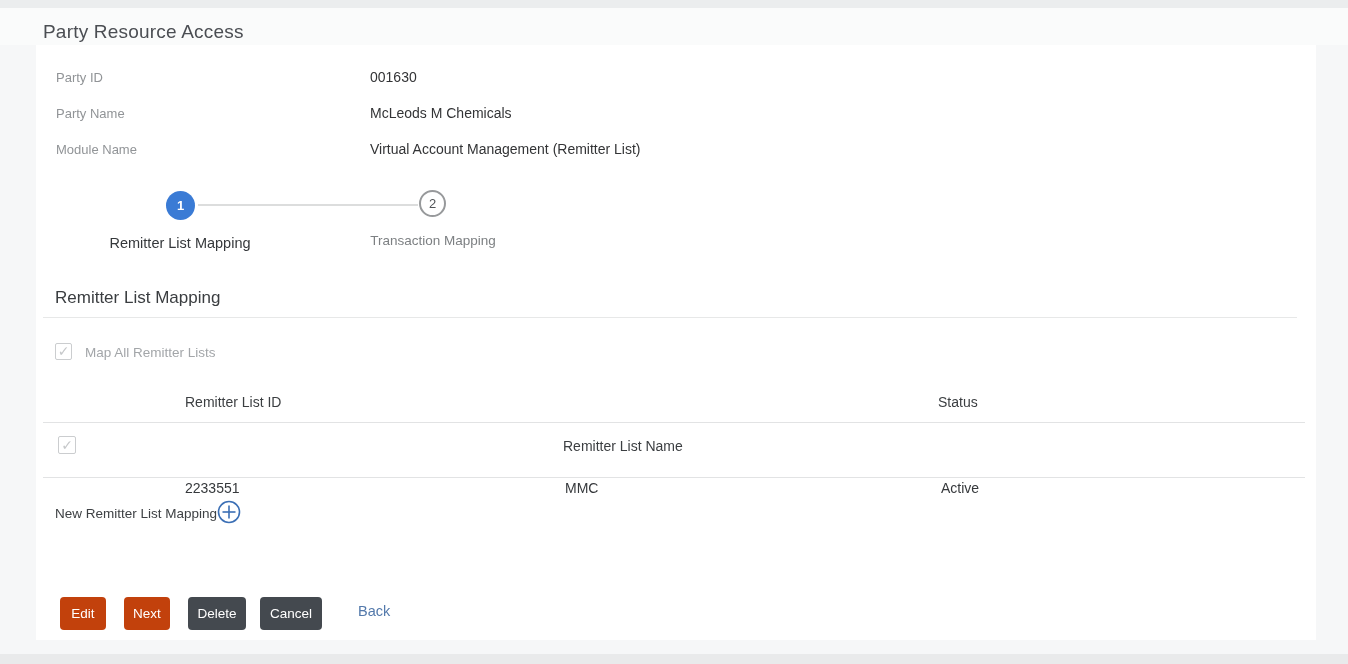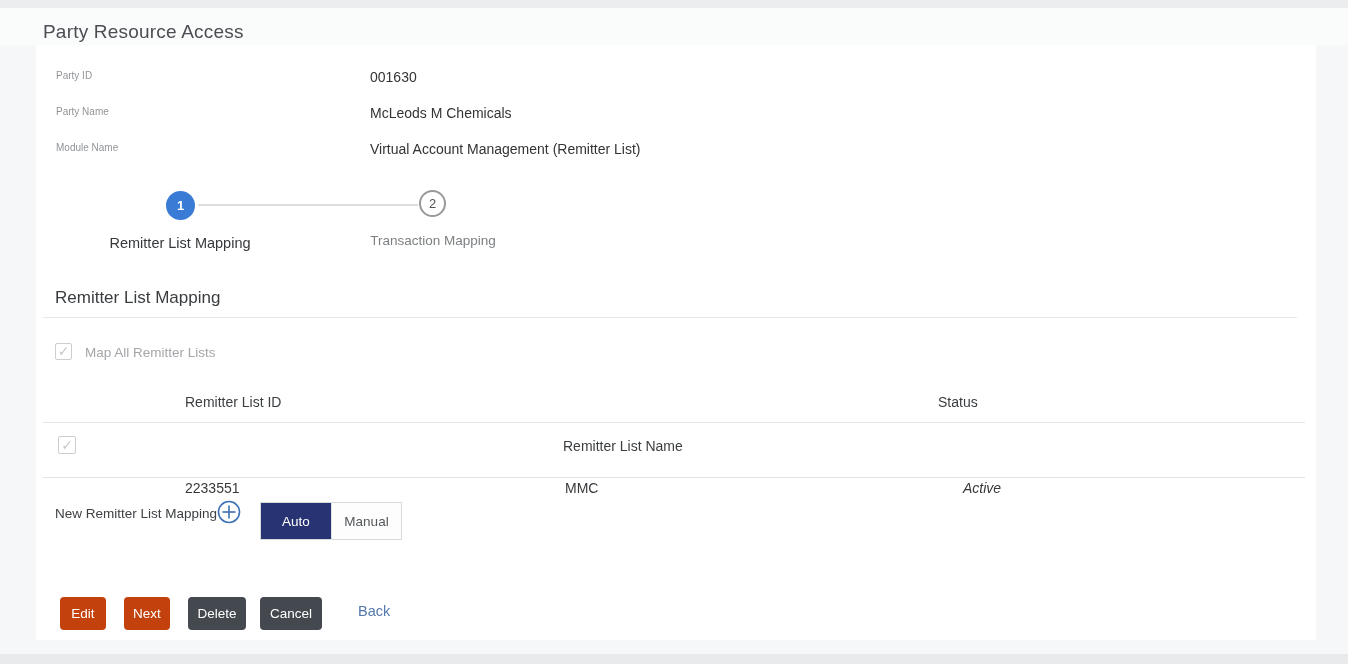--- a/index.html
+++ b/index.html
@@ -10,21 +10,21 @@
     font-family:"Liberation Sans","DejaVu Sans",sans-serif;
     overflow:hidden;
   }
   .top-strip { position:absolute; top:0; left:0; width:1348px; height:8px; background:#ebedee; }
   .header-band { position:absolute; top:8px; left:0; width:1348px; height:37px; background:#fafbfb; }
   .page-title { position:absolute; left:43px; top:13px; font-size:19px; color:#4b4e53; letter-spacing:0.2px; }
   .bottom-strip { position:absolute; top:654px; left:0; width:1348px; height:10px; background:#e9eaeb; }
 
   .card { position:absolute; left:36px; top:45px; width:1280px; height:595px; background:#ffffff; }
 
-  .info-label { position:absolute; left:20px; font-size:10px; color:#919497; }
+  .info-label { position:absolute; left:20px; font-size:13px; color:#919497; }
   .info-value { position:absolute; left:334px; font-size:14px; color:#333436; }
 
   .step-circle-active {
     position:absolute; left:130px; top:146px; width:29px; height:29px; border-radius:50%;
     background:#3a7bd5; color:#ffffff; font-size:13px; font-weight:bold;
     display:flex; align-items:center; justify-content:center;
   }
   .step-line { position:absolute; left:162px; top:159px; width:220px; height:2px; background:#dcdddd; }
   .step-circle-inactive {
     position:absolute; left:383px; top:145px; width:27px; height:27px; border-radius:50%;
@@ -49,21 +49,21 @@
   .cb-row { left:22px; top:391px; width:18px; height:18px; line-height:16px; }
   .map-all-label { position:absolute; left:49px; top:300px; font-size:13.5px; color:#a3a6a9; }
 
   .th { position:absolute; top:349px; font-size:14px; color:#3b3e41; }
   .th-id { left:149px; }
   .th-name { left:527px;margin-top:44px; }
   .th-status { left:902px; }
   .td { position:absolute; top:395px; font-size:14px; color:#36393c;margin-top:40px; }
   .td-id { left:149px; }
   .td-name { left:529px; }
-  .td-status { left:927px;font-style:italic; }
+  .td-status { left:905px; }
 
   .new-mapping-label { position:absolute; left:19px; top:461px; font-size:13.5px; color:#3e4144; }
   .plus-icon { position:absolute; left:181px; top:455px; width:24px; height:24px; cursor:pointer; }
 
   .toggle-group { position:absolute; left:224px; top:457px; display:flex; border:1px solid #d9dadb; background:#f7f7f7; }
   .toggle-btn {
     width:70px; height:36px; display:flex; align-items:center; justify-content:center;
     font-size:13.5px; cursor:pointer;
   }
   .toggle-selected { background:#283374; color:#ffffff; }
@@ -127,24 +127,20 @@
   <div class="divider divider-3"></div>
 
   <div class="new-mapping-label">New Remitter List Mapping</div>
   <div class="plus-icon">
     <svg width="24" height="24" viewBox="0 0 24 24">
       <circle cx="12" cy="12" r="10.5" fill="none" stroke="#3b6fb5" stroke-width="1.6"></circle>
       <line x1="12" y1="5.5" x2="12" y2="18.5" stroke="#3b6fb5" stroke-width="1.6"></line>
       <line x1="5.5" y1="12" x2="18.5" y2="12" stroke="#3b6fb5" stroke-width="1.6"></line>
     </svg>
   </div>
-  <div class="toggle-group">
-    <div class="toggle-btn toggle-selected">Auto</div>
-    <div class="toggle-btn toggle-unselected">Manual</div>
-  </div>
 
   <button class="btn btn-navy btn-edit">Edit</button>
   <button class="btn btn-navy btn-next">Next</button>
   <button class="btn btn-dark btn-delete">Delete</button>
   <button class="btn btn-dark btn-cancel">Cancel</button>
   <a class="back-link">Back</a>
 
 </div>
 
 <div class="bottom-strip"></div>

